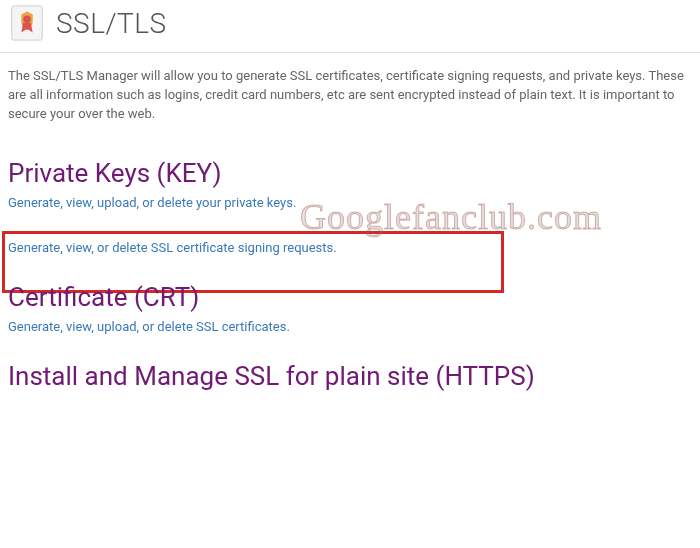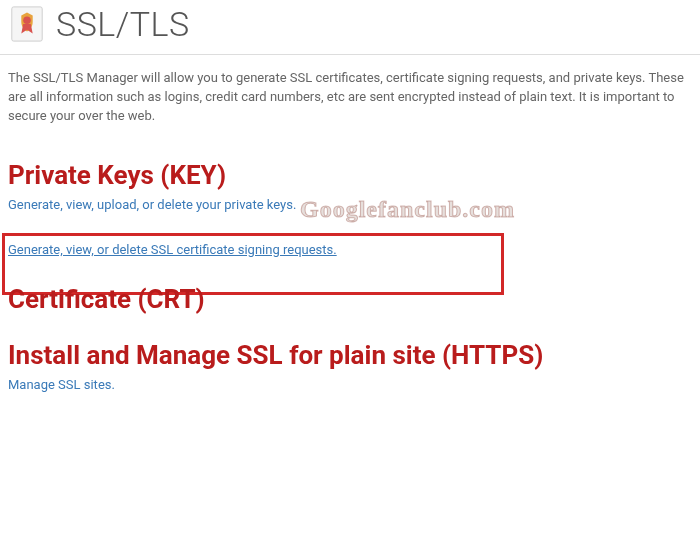--- a/index.html
+++ b/index.html
@@ -19,68 +19,67 @@
       border-bottom: 1px solid #ddd;
       margin-bottom: 14px;
     }
     .header-icon {
       width: 38px;
       height: 38px;
       margin-right: 10px;
       flex-shrink: 0;
     }
     .header h1 {
-      font-size: 34px;
+      font-size: 28px;
       font-weight: 300;
       color: #555;
       letter-spacing: 0.5px;
     }
     .intro {
       font-size: 13px;
       color: #666;
       line-height: 1.45;
       padding: 0 8px;
       margin-bottom: 34px;
     }
     .section {
       padding: 0 8px;
       margin-bottom: 26px;
       position: relative;
     }
     .section h2 {
       font-size: 26px;
-      font-weight: 700;
-      color: #b91c1c;
+      font-weight: 400;
+      color: #701a75;
       margin-bottom: 4px;
     }
     .section a {
       font-size: 13px;
       color: #3a7ab8;
       text-decoration: none;
       display: inline-block;
     }
     .highlight-box {
       position: absolute;
       border: 3px solid #d22828;
       left: 2px;
       top: -6px;
       width: 502px;
       height: 62px;
       pointer-events: none;
     }
     .section-csr a {
-      text-decoration: underline;
     }
     .watermark {
       position: absolute;
       top: 196px;
       left: 300px;
       font-family: Georgia, 'Times New Roman', serif;
-      font-size: 24px;
-      font-weight: bold;
+      font-size: 36px;
+      font-weight: normal;
       letter-spacing: 1px;
       color: rgba(170, 140, 130, 0.28);
       -webkit-text-stroke: 1px rgba(140, 60, 50, 0.35);
       pointer-events: none;
       z-index: 50;
     }
   </style>
 </head>
 <body>
 
@@ -103,20 +102,20 @@
   <a href="#">Generate, view, upload, or delete your private keys.</a>
 </div>
 
 <div class="section section-csr">
   <div class="highlight-box"></div>
   <a href="#">Generate, view, or delete SSL certificate signing requests.</a>
 </div>
 
 <div class="section">
   <h2>Certificate (CRT)</h2>
+  <a href="#">Generate, view, upload, or delete SSL certificates.</a>
 </div>
 
 <div class="section">
   <h2>Install and Manage SSL for plain site (HTTPS)</h2>
-  <a href="#">Manage SSL sites.</a>
 </div>
 
 <div class="watermark">Googlefanclub.com</div>
 
 </body></html>

